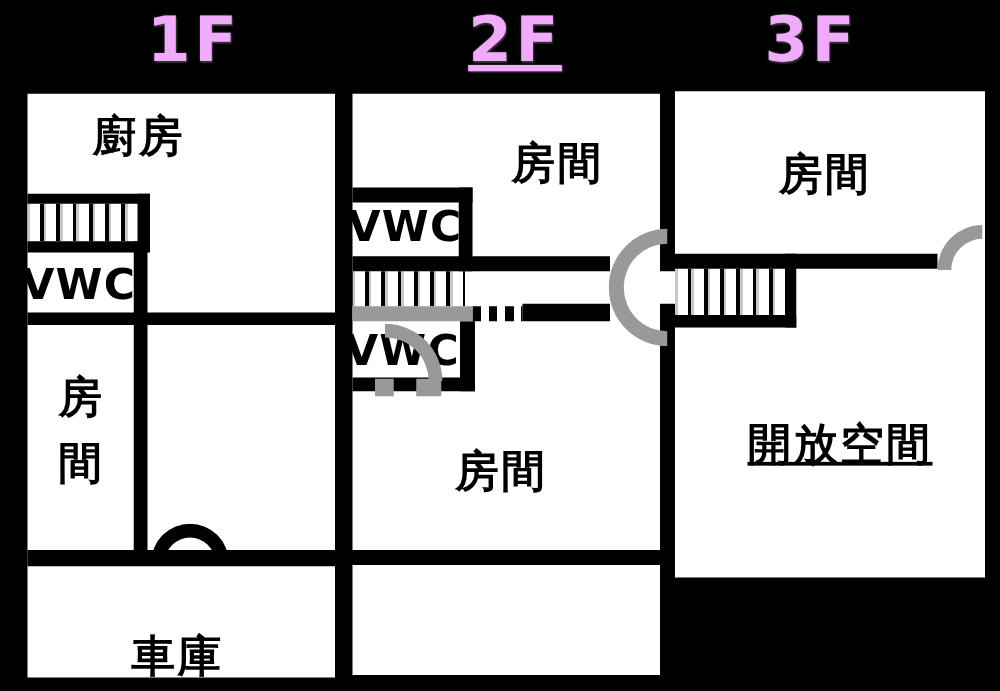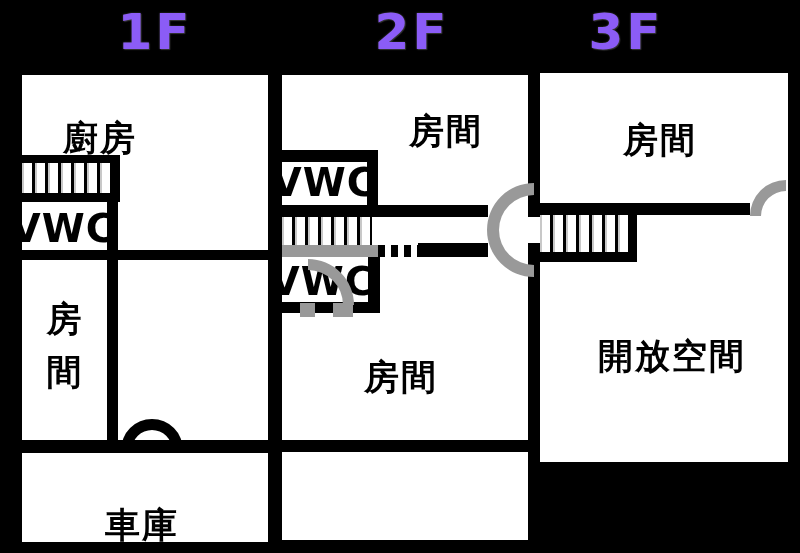--- a/index.html
+++ b/index.html
@@ -15,34 +15,34 @@
     background:repeating-linear-gradient(90deg,#c8c8c8 0 2px,#ffffff 2px 10px,#000000 10px 13px);
   }
   .gray{position:absolute;background:#999;}
   .window-dashes{
     position:absolute;
     background:repeating-linear-gradient(90deg,#000 0 7px,#fff 7px 13px);
   }
   .arc{position:absolute;}
   .floor-label{
     position:absolute;transform:translate(-50%,-50%);
-    color:#8b5cf6;font-weight:900;font-size:50px;letter-spacing:3px;
+    color:#f0abfc;font-weight:900;font-size:50px;letter-spacing:3px;
     text-shadow:0 0 2px #474747,1px 1px 1px #2e2e2e;
     white-space:nowrap;
   }
   .room-label{
     position:absolute;transform:translate(-50%,-50%);
     color:#000;font-weight:900;font-size:35px;letter-spacing:2px;
     white-space:nowrap;z-index:6;
   }
   .room-label.vertical{
     white-space:normal;width:40px;line-height:1.5;text-align:center;
     word-break:break-all;letter-spacing:0;
   }
-  .room-label.wc{font-size:39px;letter-spacing:1px;}
+  .room-label.wc{font-size:34px;letter-spacing:1px;}
   .z2{z-index:2}.z3{z-index:3}.z5{z-index:5}.z7{z-index:7}
 </style>
 </head>
 <body>
 
 <div class="canvas">
 
   <div class="floor">
     <div class="floor-label" style="left:155px;top:32px;">1F</div>
 
@@ -55,28 +55,28 @@
 
     <div class="wall z3" style="left:107px;top:193px;width:11px;height:67px;"></div>
     <div class="wall z3" style="left:22px;top:250px;width:246px;height:10px;"></div>
     <div class="wall z3" style="left:107px;top:260px;width:11px;height:180px;"></div>
     <div class="wall z3" style="left:22px;top:440px;width:246px;height:13px;"></div>
 
     <svg class="arc z7" style="left:121px;top:419px;" width="62" height="31" viewBox="0 0 62 31">
       <path d="M0,31 A31,31 0 0 1 62,31 L51,31 A20,20 0 0 0 11,31 Z" fill="#000"></path>
     </svg>
 
-    <div class="room-label" style="left:100px;top:109px;margin-top:29px;">廚房</div>
+    <div class="room-label" style="left:111px;top:109px;">廚房</div>
     <div class="room-label wc" style="left:63px;top:228px;">VWC</div>
     <div class="room-label vertical" style="left:64px;top:345px;">房間</div>
     <div class="room-label" style="left:142px;top:525px;">車庫</div>
   </div>
 
   <div class="floor">
-    <div class="floor-label" style="left:412px;top:32px;">2F</div>
+    <div class="floor-label" style="left:412px;top:32px;text-decoration:underline;">2F</div>
 
     <div class="room" style="left:282px;top:75px;width:246px;height:365px;"></div>
     <div class="room" style="left:528px;top:217px;width:12px;height:26px;"></div>
     <div class="room" style="left:282px;top:452px;width:246px;height:88px;"></div>
 
     <div class="wall z3" style="left:282px;top:150px;width:96px;height:12px;"></div>
     <div class="wall z3" style="left:367px;top:150px;width:11px;height:67px;"></div>
 
     <div class="wall z3" style="left:282px;top:205px;width:206px;height:12px;"></div>
     <div class="wall z3" style="left:418px;top:243px;width:70px;height:14px;"></div>
@@ -97,31 +97,31 @@
       <path d="M0,0 A46,46 0 0 1 46,46 L35,46 A35,35 0 0 0 0,11 Z" fill="#999"></path>
     </svg>
 
     <div class="room-label" style="left:446px;top:131px;">房間</div>
     <div class="room-label wc" style="left:324px;top:182px;">VWC</div>
     <div class="room-label wc" style="left:322px;top:281px;">VWC</div>
     <div class="room-label" style="left:401px;top:377px;">房間</div>
   </div>
 
   <div class="floor">
-    <div class="floor-label" style="left:626px;top:32px;">3F</div>
+    <div class="floor-label" style="left:649px;top:32px;">3F</div>
 
     <div class="room" style="left:540px;top:73px;width:248px;height:389px;"></div>
 
     <div class="wall z3" style="left:540px;top:203px;width:210px;height:12px;"></div>
     <div class="wall z3" style="left:628px;top:203px;width:9px;height:59px;"></div>
     <div class="wall z3" style="left:540px;top:252px;width:97px;height:10px;"></div>
 
     <div class="stairs z2" style="left:540px;top:215px;width:88px;height:37px;"></div>
 
     <svg class="arc z7" style="left:750px;top:180px;" width="36" height="36" viewBox="0 0 36 36">
       <path d="M0,36 A36,36 0 0 1 36,0 L36,11 A25,25 0 0 0 11,36 Z" fill="#999"></path>
     </svg>
 
     <div class="room-label" style="left:660px;top:140px;">房間</div>
-    <div class="room-label" style="left:672px;top:356px;">開放空間</div>
+    <div class="room-label" style="left:672px;top:356px;text-decoration:underline;">開放空間</div>
   </div>
 
 </div>
 
 </body></html>

